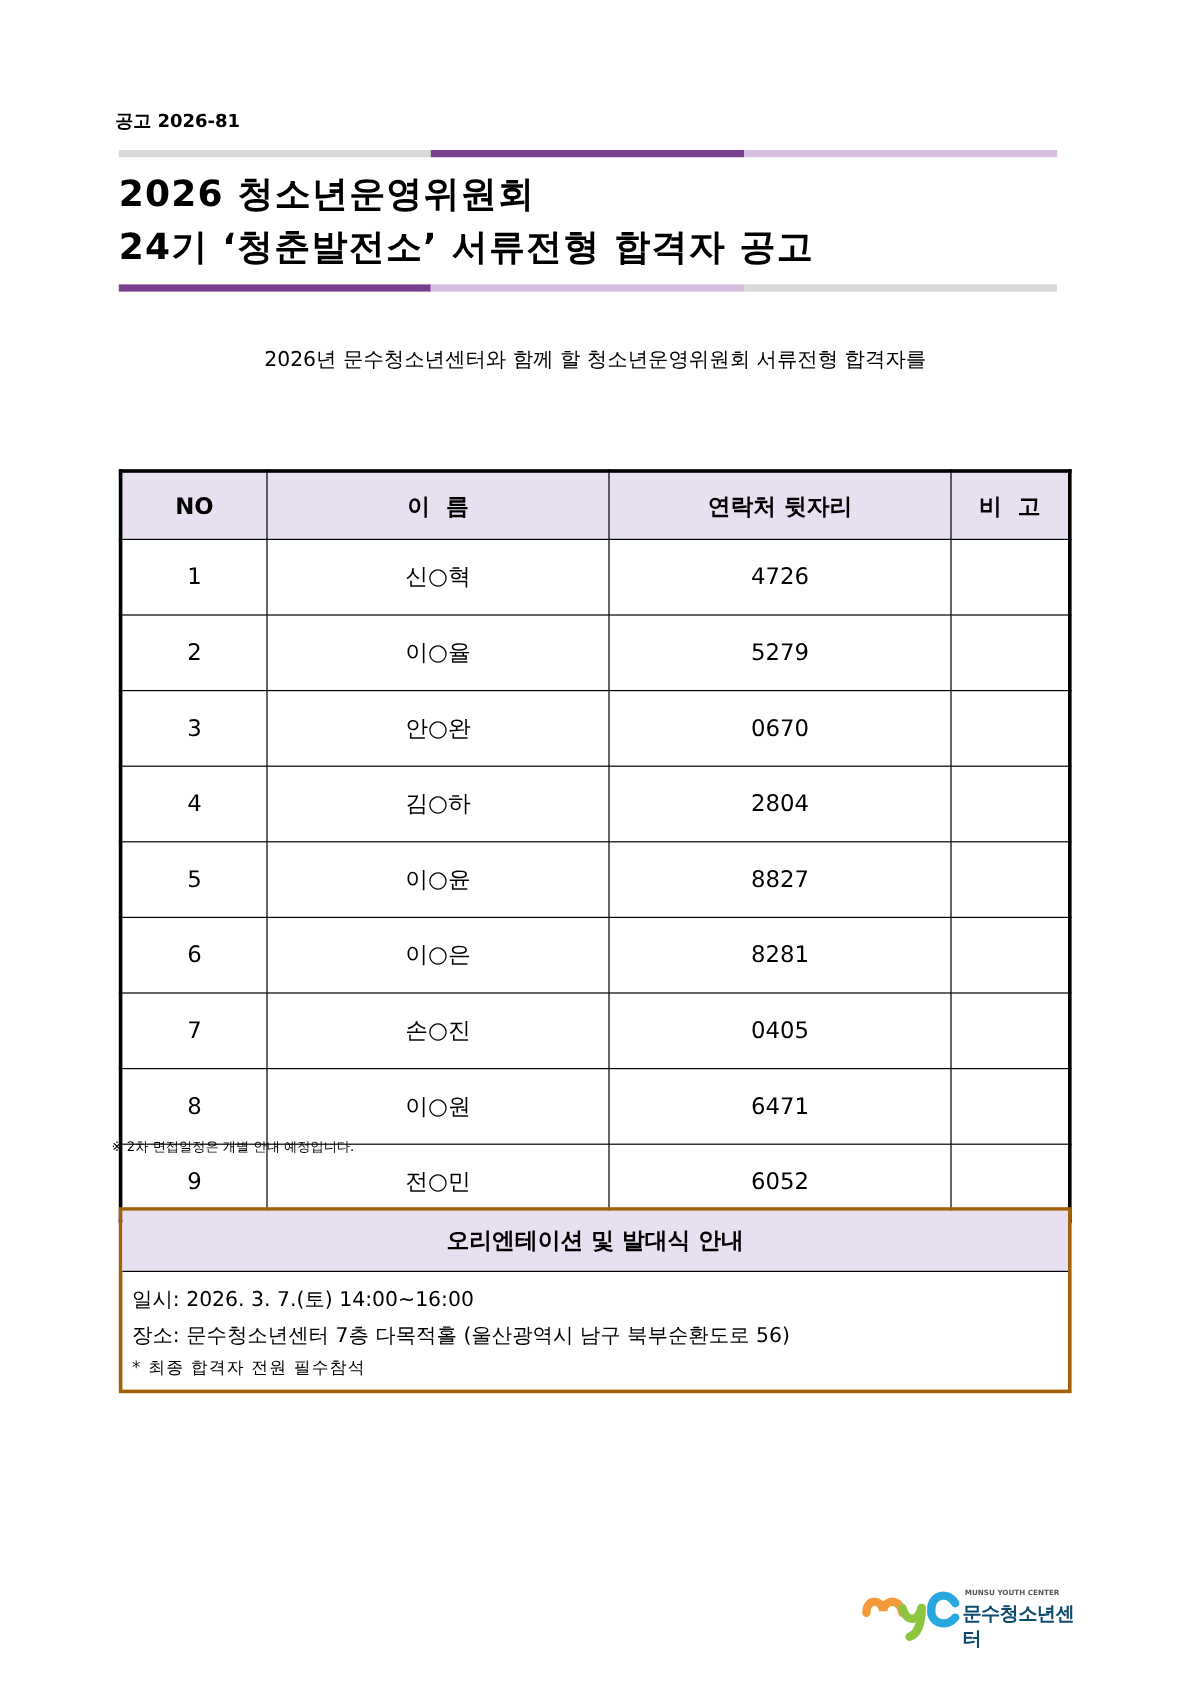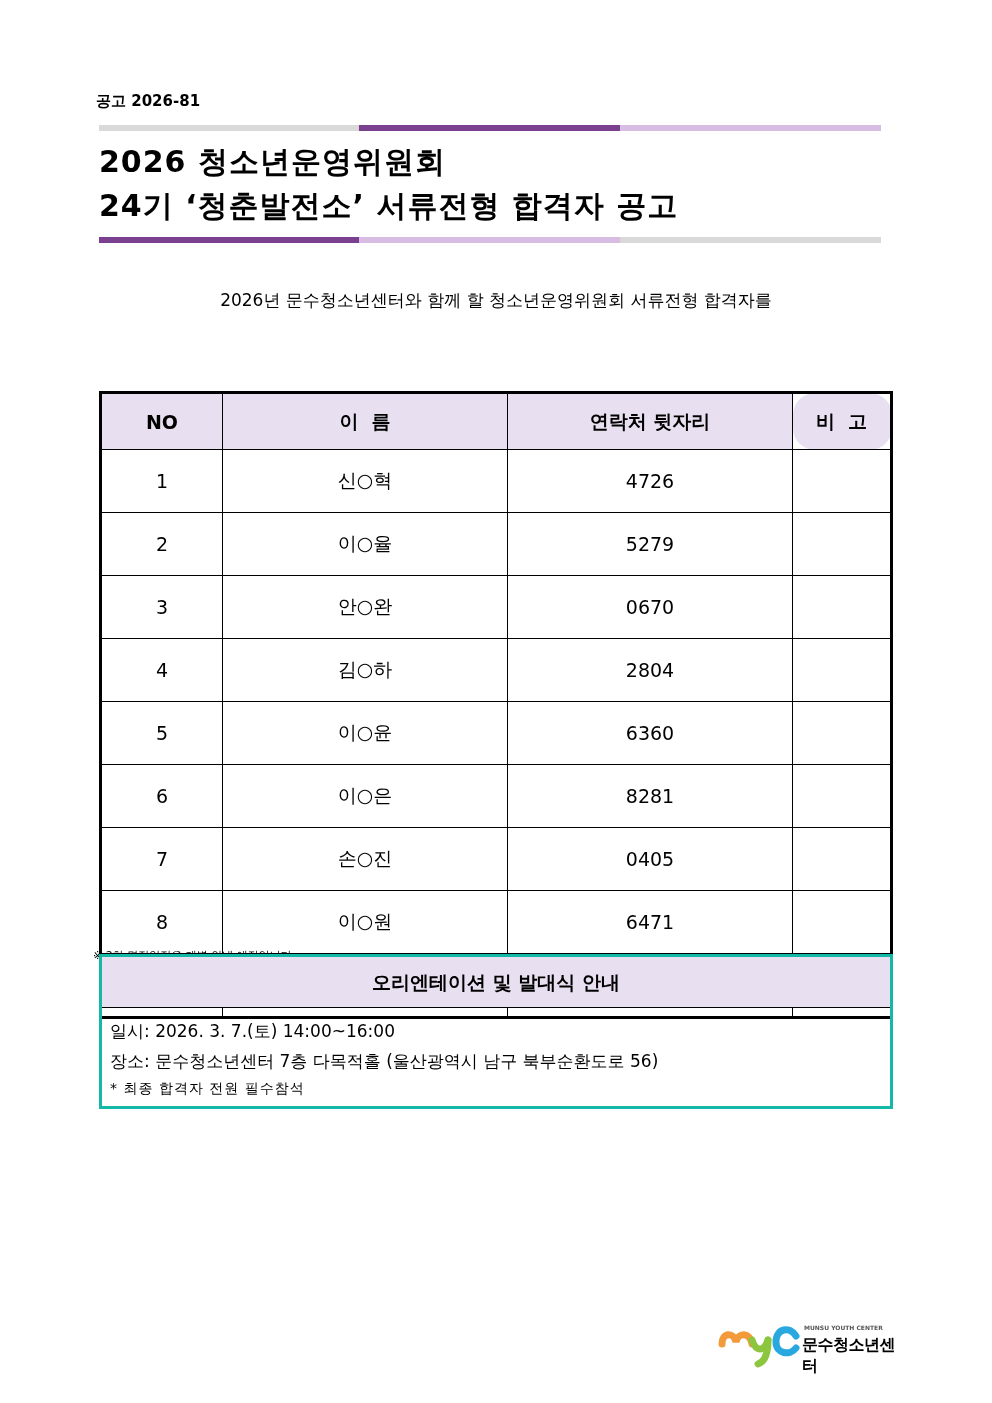--- a/index.html
+++ b/index.html
@@ -5,28 +5,28 @@
   html, body { margin:0; padding:0; background:#ffffff; }
   body { width:992px; height:1403px; position:relative; font-family:"DejaVu Sans", "Liberation Sans", sans-serif; color:#000; }
   .notice-no { position:absolute; left:96px; top:92px; font-size:15px; font-weight:bold; letter-spacing:0; }
   .bar { position:absolute; height:6px; }
   .title { position:absolute; left:99px; width:782px; text-align:left; font-weight:bold; font-size:30px; letter-spacing:1px; }
   .intro { position:absolute; left:99px; width:794px; text-align:center; font-size:17px; line-height:32px; top:284px; }
   table.result { position:absolute; left:99px; top:391px; width:794px; border-collapse:collapse; border:3px solid #000; }
   table.result th, table.result td { border:1px solid #000; text-align:center; font-size:19px; height:54px; padding:4px; }
   table.result th { background:#e8dff0; font-weight:bold; height:47px; }
   .footnote { position:absolute; left:93px; top:948px; font-size:11px; }
-  .info-box { position:absolute; left:99px; top:954px; width:788px; border:3px solid #14b8a6; }
+  .info-box { position:absolute; left:99px; top:1006px; width:788px; border:3px solid #a16207; }
   .info-head { background:#e8dff0; border-bottom:1px solid #000; height:50px; line-height:50px; text-align:center; font-weight:bold; font-size:19px; }
   .info-body { padding:8px 8px 6px 8px; font-size:17px; }
   .info-line { line-height:30px; }
   .info-note { font-size:14px; line-height:24px; letter-spacing:1px; }
   .logo { position:absolute; left:718px; top:1322px; width:190px; height:46px; }
   .logo-en { position:absolute; left:86px; top:2px; font-size:6px; font-weight:bold; color:#555; letter-spacing:0; }
-  .logo-kr { position:absolute; left:84px; top:13px; font-size:16px; font-weight:bold; color:#000000; letter-spacing:-0.5px; }
+  .logo-kr { position:absolute; left:84px; top:13px; font-size:16px; font-weight:bold; color:#0c4a6e; letter-spacing:-0.5px; }
 </style>
 </head>
 <body>
 
 <div class="notice-no">공고 2026-81</div>
 
 <div class="bar" style="left:99px; top:125px; width:260px; background:#d9d9d9;"></div>
 <div class="bar" style="left:359px; top:125px; width:261px; background:#7b3f8f;"></div>
 <div class="bar" style="left:620px; top:125px; width:261px; background:#d7bde2;"></div>
 
@@ -40,21 +40,21 @@
 <div class="intro">
   <div>2026년 문수청소년센터와 함께 할 청소년운영위원회 서류전형 합격자를</div>
 </div>
 
 <table class="result">
   <thead>
     <tr>
       <th style="width:112px;">NO</th>
       <th style="width:276px; white-space:pre;">이  름</th>
       <th style="width:276px;">연락처 뒷자리</th>
-      <th style="white-space:pre;border-radius:22px;">비  고</th>
+      <th style="white-space:pre;">비  고</th>
     </tr>
   </thead>
   <tbody>
     <tr>
       <td>1</td>
       <td>신○혁</td>
       <td>4726</td>
       <td></td>
     </tr>
     <tr>
@@ -71,21 +71,21 @@
     </tr>
     <tr>
       <td>4</td>
       <td>김○하</td>
       <td>2804</td>
       <td></td>
     </tr>
     <tr>
       <td>5</td>
       <td>이○윤</td>
-      <td>6360</td>
+      <td>8827</td>
       <td></td>
     </tr>
     <tr>
       <td>6</td>
       <td>이○은</td>
       <td>8281</td>
       <td></td>
     </tr>
     <tr>
       <td>7</td>

